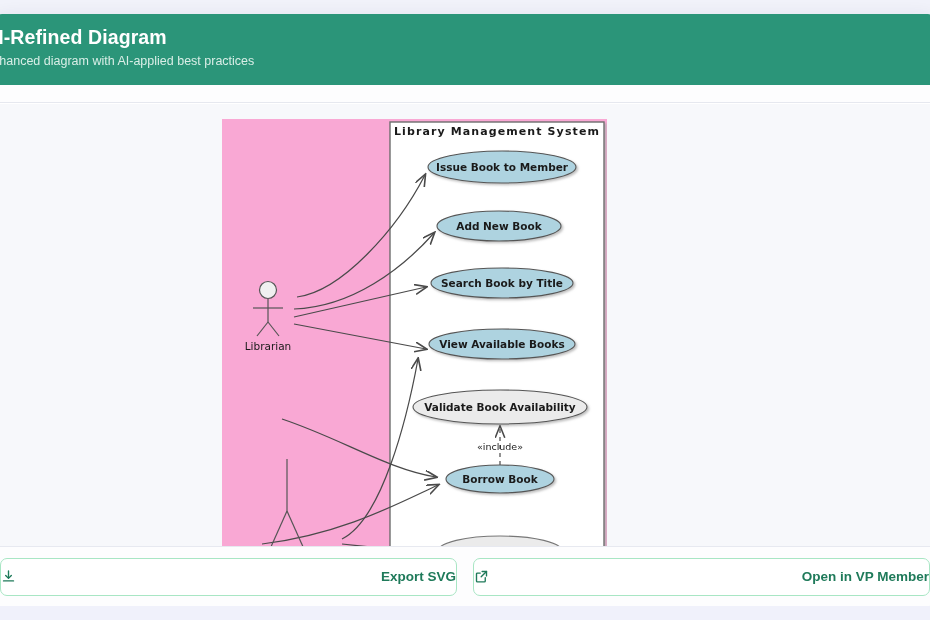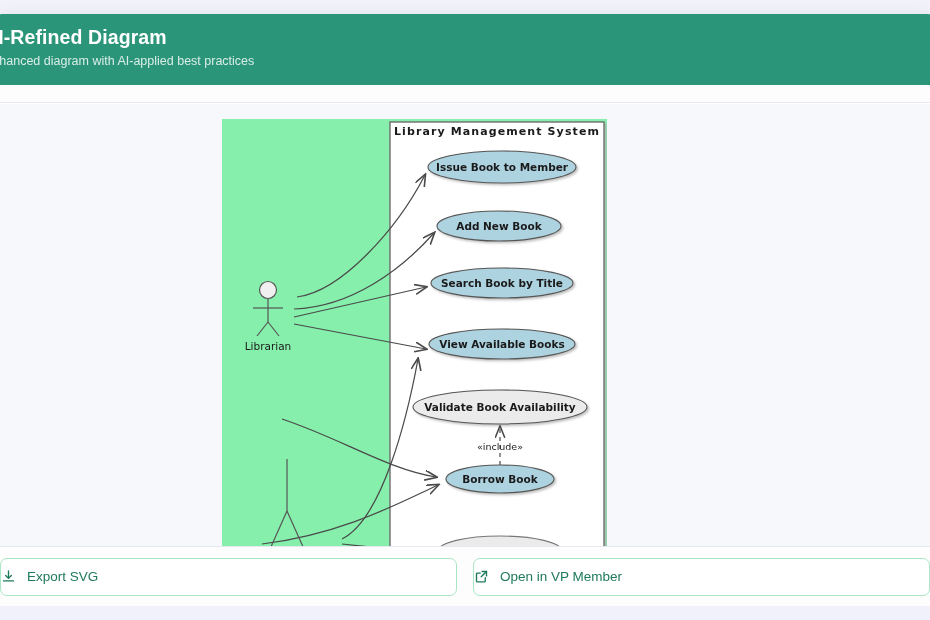--- a/index.html
+++ b/index.html
@@ -83,21 +83,21 @@
     height: 442px;
     background: #f7f8fb;
     overflow: hidden;
   }
   .diagram-canvas {
     position: absolute;
     left: 230px;
     top: 15px;
     width: 385px;
     height: 430px;
-    background: #86efac;
+    background: #f9a8d4;
   }
   .diagram-canvas svg { display: block; }
 
   
   .modal-footer {
     position: absolute;
     left: 0; top: 532px;
     width: 946px; height: 60px;
     background: #fdfdfe;
     border-top: 1px solid #e7e9f0;
@@ -107,24 +107,24 @@
     padding: 0 8px;
   }
   .ghost-btn {
     flex: 1 1 0;
     height: 38px;
     background: #ffffff;
     border: 1.4px solid #a8e6c4;
     border-radius: 7px;
     color: #1f7a5a;
     font-size: 13.5px;
-    font-weight: normal;
+    font-weight: bold;
     display: flex;
     align-items: center;
-    justify-content: flex-start;
+    justify-content: space-between;
     gap: 11px;
     cursor: pointer;
     user-select: none;
   }
   .ghost-btn svg { display: block; }
   .btn-label { line-height: 1; }
 
   .page-bottom-gap {
     position: absolute; left: 0; top: 606px;
     width: 930px; height: 14px;

